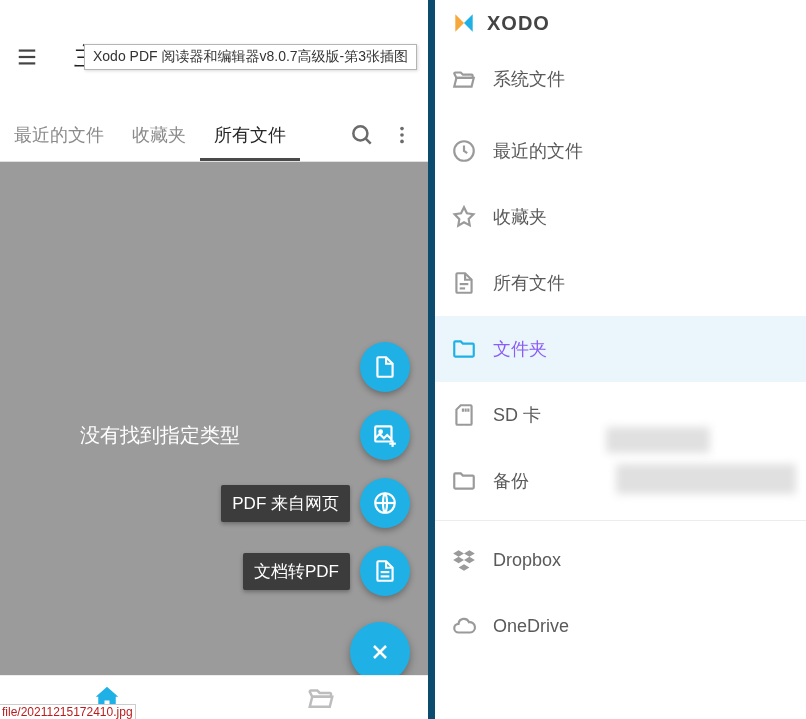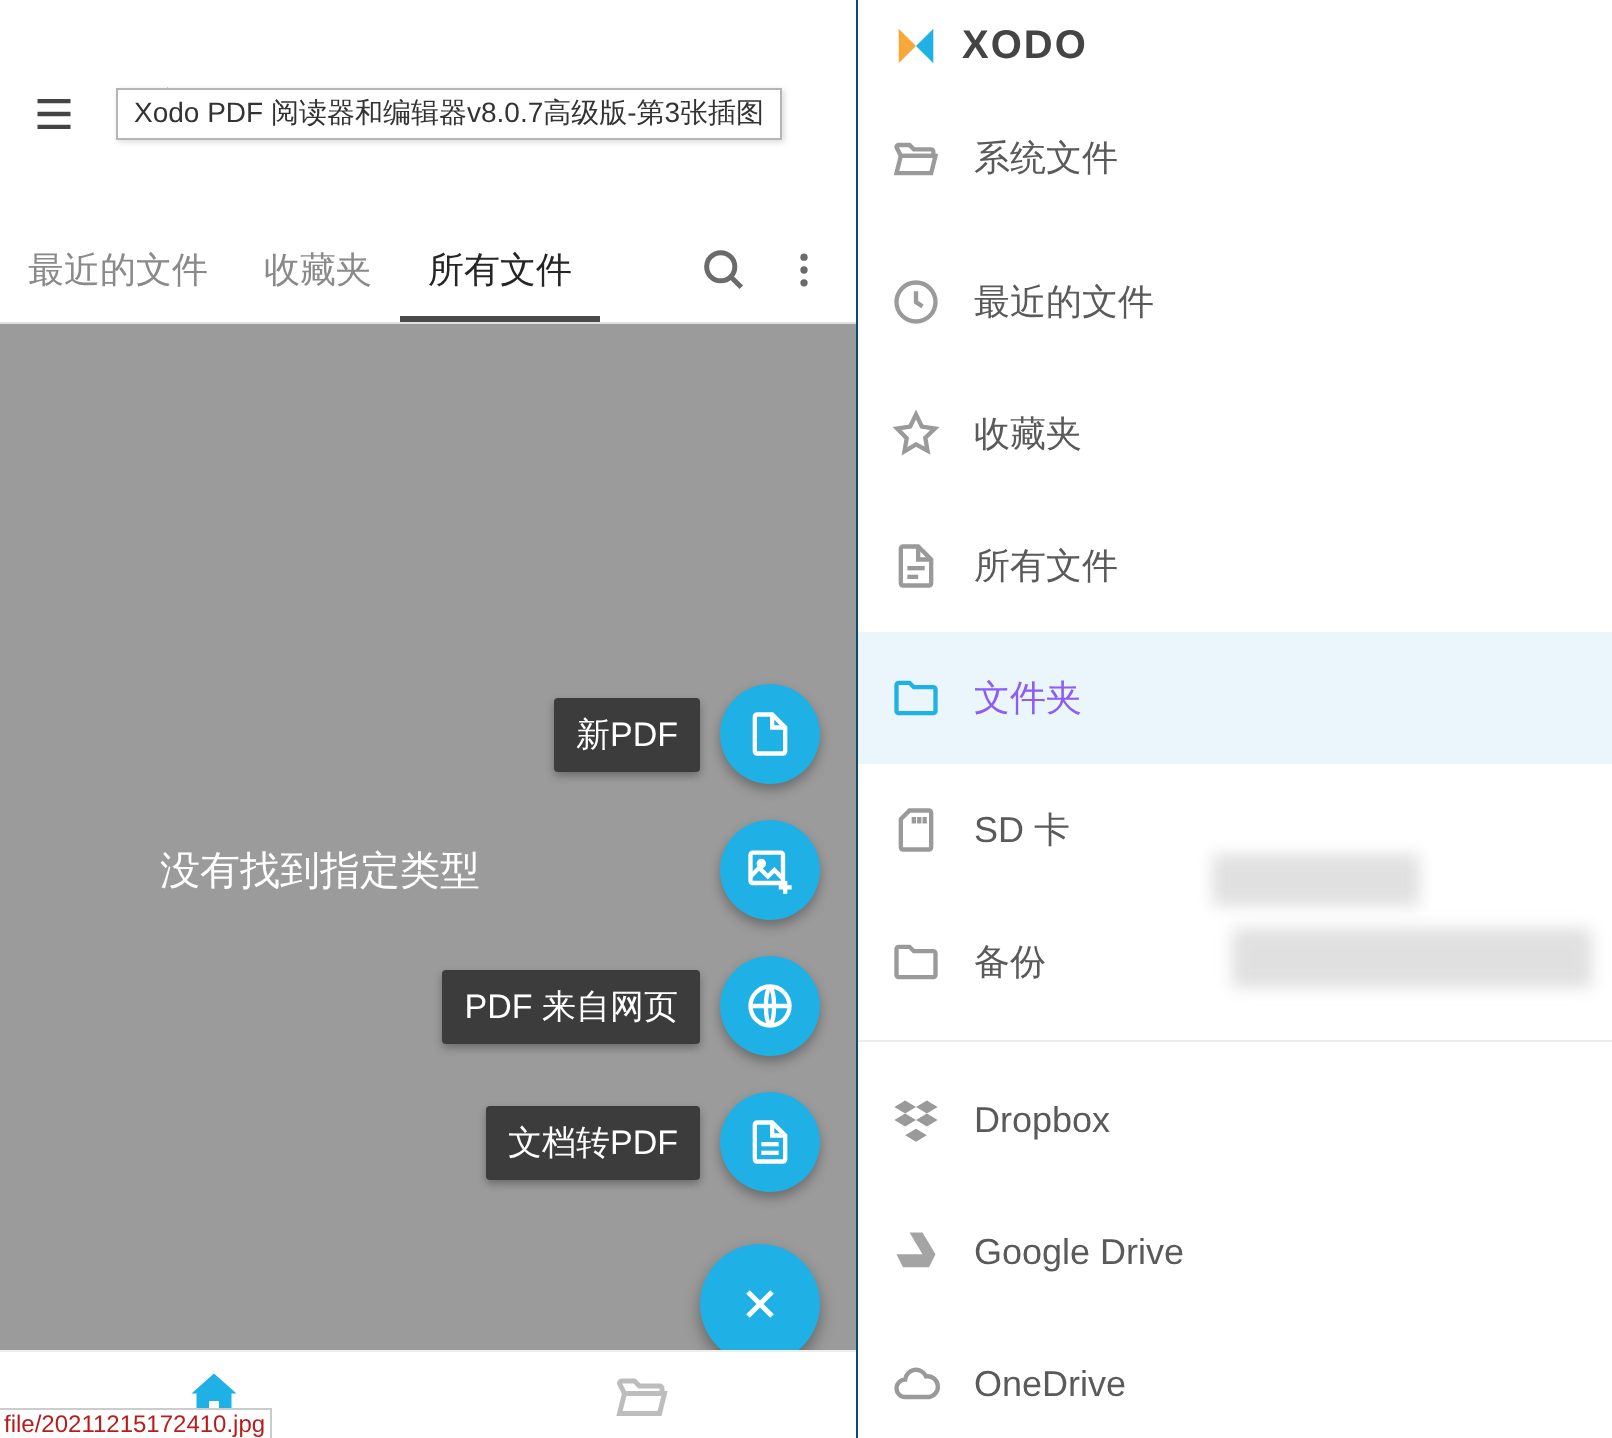--- a/index.html
+++ b/index.html
@@ -6,31 +6,31 @@
     body {
       width: 806px;
       height: 719px;
       font-family: -apple-system, "Segoe UI", "Microsoft YaHei", sans-serif;
       background: #fff;
       overflow: hidden;
       position: relative;
     }
     .container { display: flex; width: 100%; height: 100%; }
     .left-pane { width: 428px; height: 100%; display: flex; flex-direction: column; position: relative; }
-    .right-pane { flex: 1; height: 100%; background: #fff; border-left: 1px solid #0c4a6e; display: flex; flex-direction: column; text-align: right; }
+    .right-pane { flex: 1; height: 100%; background: #fff; border-left: 7px solid #0c4a6e; display: flex; flex-direction: column; text-align: right; }
 
     
     .left-header {
       display: flex; align-items: center; padding: 12px 14px; background: #fff; margin-top: 28px;
     }
     .hamburger-icon { width: 26px; height: 22px; color: #444; margin-right: 34px; cursor: pointer; }
     .page-title { font-size: 25px; color: #222; font-weight: 400; }
 
     .tooltip-box {
-      position: absolute; top: 44px; left: 58px;
+      position: absolute; top: 44px; left: 84px;
       background: #fff; border: 1px solid #b5b5b5;
       padding: 3px 8px; font-size: 14px; color: #333;
       box-shadow: 1px 1px 3px rgba(0,0,0,0.15);
       z-index: 50;
     }
 
     .tabs-row {
       display: flex; align-items: center; padding: 0 6px 0 0;
       border-bottom: 1px solid #e0e0e0;
       margin-top: 24px;
@@ -143,21 +143,20 @@
             <circle cx="12" cy="19" r="2"></circle>
           </svg>
       </div>
     </div>
 
     <div class="content-area">
       <div class="empty-text">没有找到指定类型</div>
 
       <div class="fab-stack">
         <div class="fab-row">
-          <div class="fab-label">新PDF</div>
           <div class="fab-btn">
             <svg viewBox="0 0 24 24" width="26" height="26" fill="none" stroke="currentColor" stroke-width="2">
                 <path d="M13 3H6a1 1 0 0 0-1 1v16a1 1 0 0 0 1 1h12a1 1 0 0 0 1-1V9z"></path>
                 <path d="M13 3v6h6"></path>
               </svg>
           </div>
         </div>
         <div class="fab-row">
           <div class="fab-btn">
             <svg viewBox="0 0 24 24" width="26" height="26" fill="none" stroke="currentColor" stroke-width="2">
@@ -304,28 +303,20 @@
 
       <div class="nav-item">
         <span class="nav-icon">
             <svg viewBox="0 0 24 24" width="26" height="26" fill="currentColor">
               <path d="M7 3l5 3-5 3-5-3zM17 3l5 3-5 3-5-3zM7 9l5 3-5 3-5-3zM17 9l5 3-5 3-5-3zM12 16l5 3-5 3-5-3z"></path>
             </svg>
           </span>
         <span class="nav-label">Dropbox</span>
       </div>
 
-      <div class="nav-item">
-        <span class="nav-icon">
-            <svg viewBox="0 0 24 24" width="26" height="26" fill="currentColor">
-              <path d="M9 3h6l6 10h-6zM3 13l6-10L3 13l3 6h12l3-6H9z" opacity="0.9"></path>
-            </svg>
-          </span>
-        <span class="nav-label">Google Drive</span>
-      </div>
 
       <div class="nav-item">
         <span class="nav-icon">
             <svg viewBox="0 0 24 24" width="26" height="26" fill="none" stroke="currentColor" stroke-width="2">
               <path d="M7 18a4 4 0 0 1 0-8 5 5 0 0 1 9.6-1.5A4 4 0 0 1 18 18z"></path>
             </svg>
           </span>
         <span class="nav-label">OneDrive</span>
       </div>
     </div>

